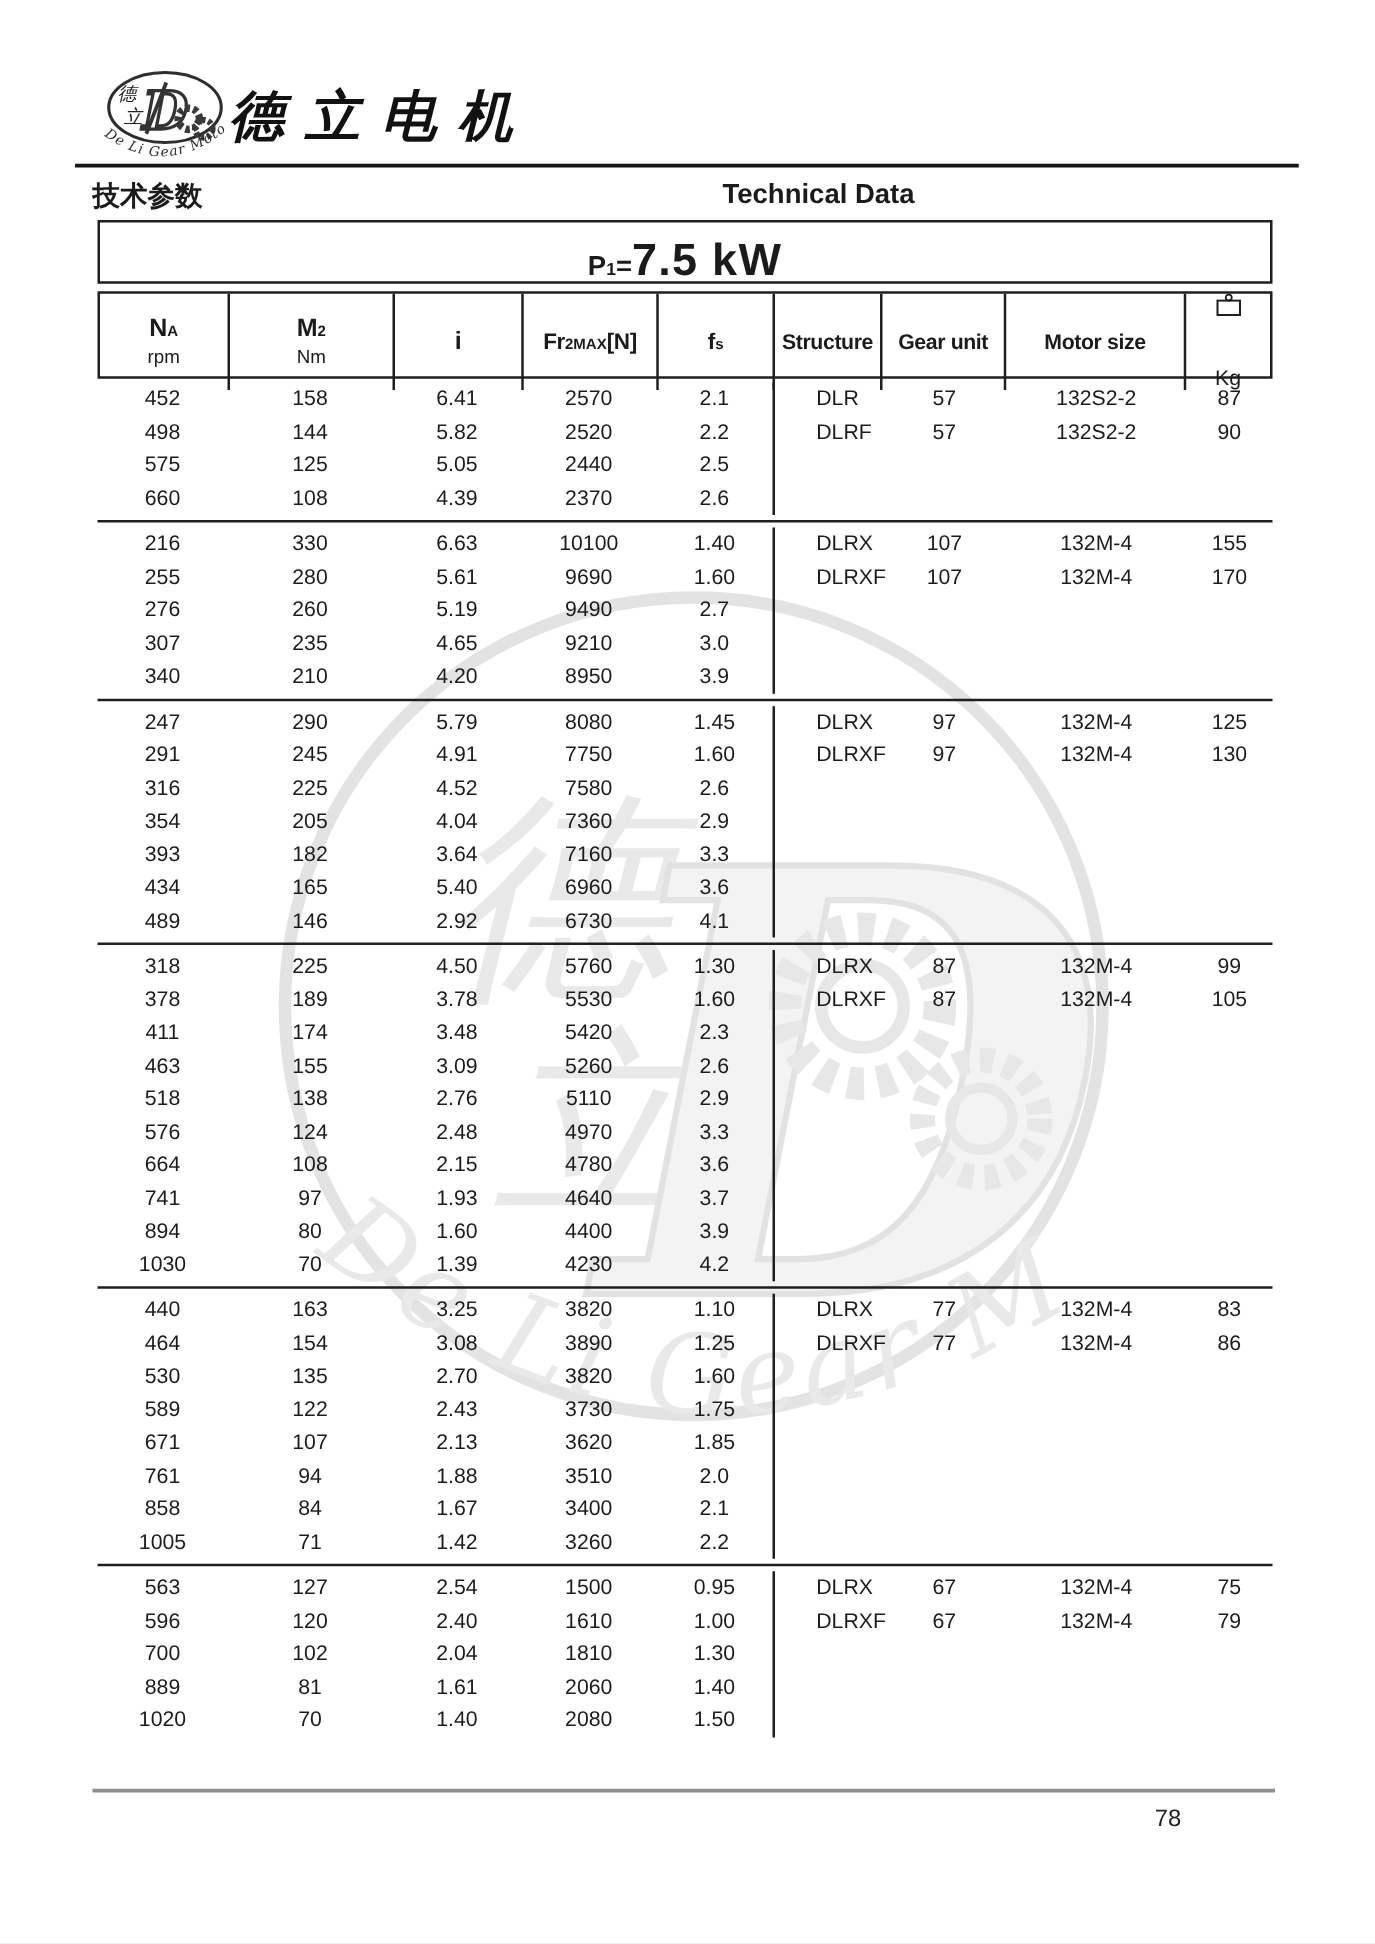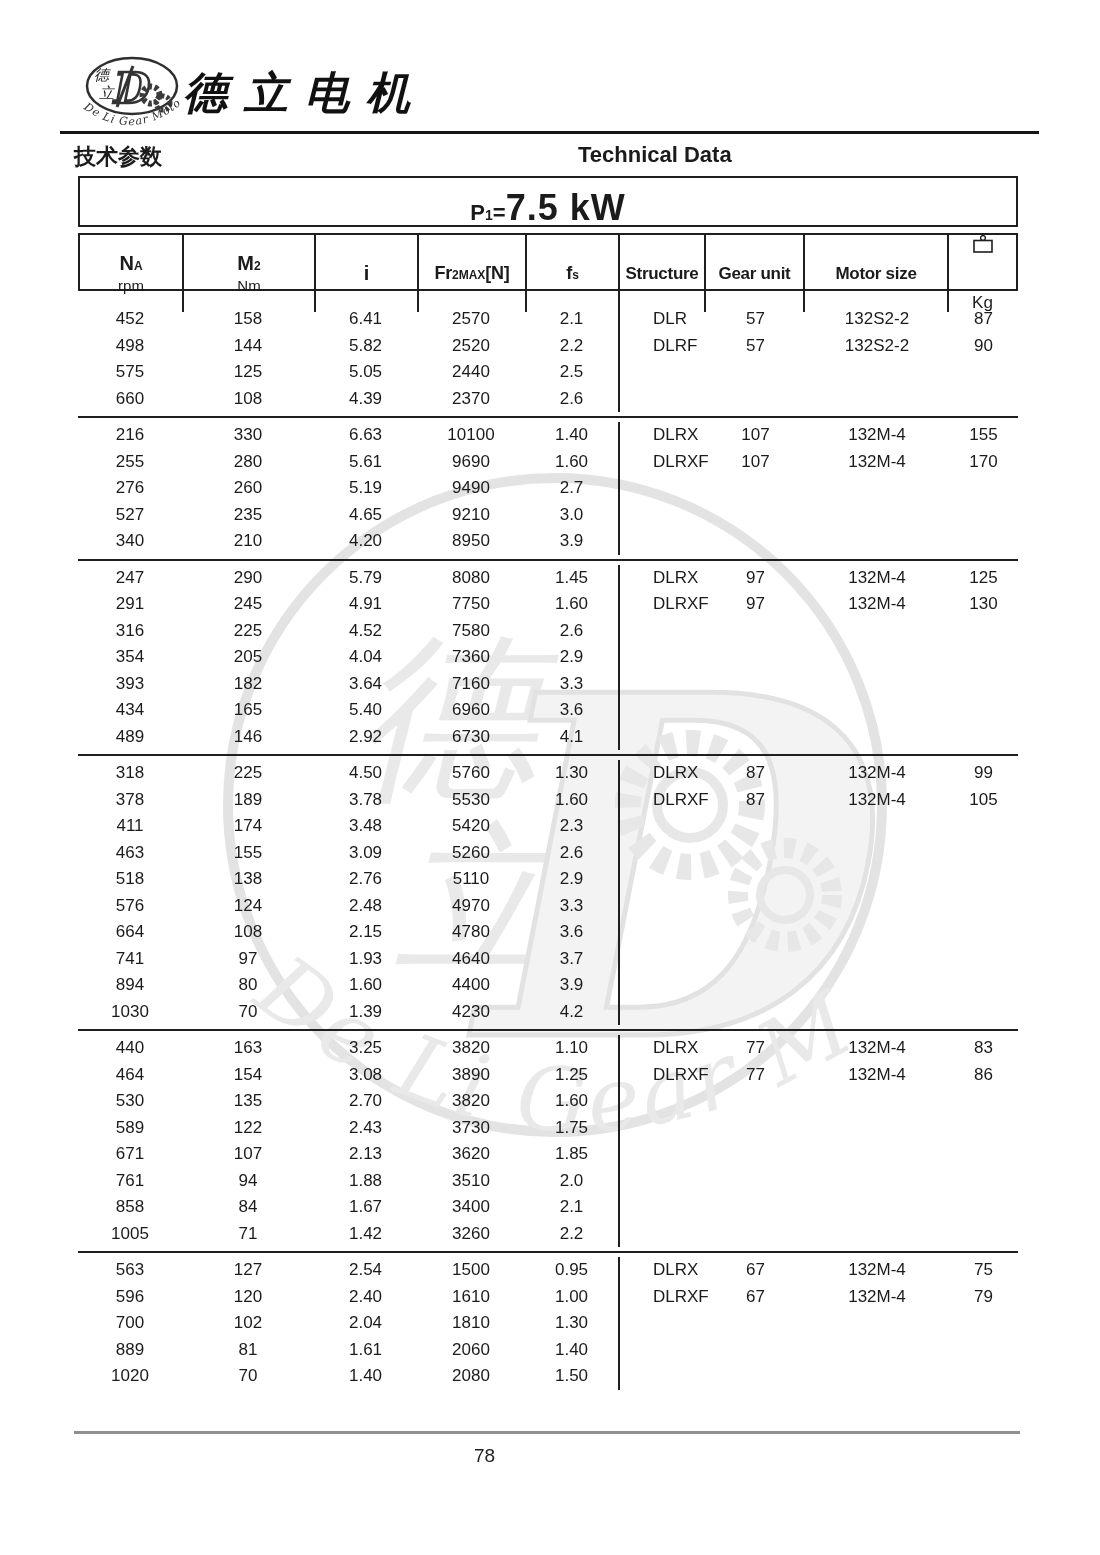--- a/index.html
+++ b/index.html
@@ -23,21 +23,21 @@
     position:absolute; left:78px; top:176px; width:940px; height:51px;
     border:2px solid #1f1f1f; box-sizing:border-box;
     display:flex; align-items:baseline; justify-content:center; padding-top:9px;
   }
   .title-box .p  { font-size:22px; font-weight:bold; }
   .title-box .p1 { font-size:14px; font-weight:bold; }
   .title-box .eq { font-size:22px; font-weight:bold; }
   .title-box .kw { font-size:36px; font-weight:bold; letter-spacing:1px; }
   
   .header-box {
-    position:absolute; left:78px; top:233px; width:940px; height:58px;
+    position:absolute; left:78px; top:233px; width:940px; height:70px;
     border:2px solid #1f1f1f; box-sizing:border-box;
     display:grid; grid-template-columns:104px 132px 103px 108px 93px 86px 99px 144px 1fr;
   }
   .hcell {
     border-right:2px solid #1f1f1f;
     display:flex; flex-direction:column; align-items:center; justify-content:center;
     line-height:1.05;
   }
   .hcell:last-child { border-right:none;gap:40px; }
   .h-main  { font-size:20px; font-weight:bold; }
@@ -56,21 +56,21 @@
     flex:1; border-left:2px solid #1f1f1f;
     display:flex; flex-direction:column; 
   }
   .srow { display:grid; grid-template-columns:86px 99px 144px 1fr; height:26.5px; align-items:center; font-size:17px; }
   .c-structure { text-align:left; padding-left:33px; }
   .c-gear, .c-motor, .c-kg { text-align:center; }
   
   .watermark { position:absolute; left:195px; top:455px; width:710px; height:720px; z-index:1; pointer-events:none; }
   
   .footer-rule { position:absolute; left:74px; top:1431px; width:946px; height:3px; background:#8f8f8f; }
-  .page-number { position:absolute; left:0; top:1445px; width:945px; text-align:center; font-size:19px; color:#222;padding-left:12px; }
+  .page-number { position:absolute; left:0; top:1445px; width:945px; text-align:right; font-size:19px; color:#222; }
 </style>
 </head>
 <body>
 
 <div class="page">
 
   <svg class="logo-svg" viewBox="0 0 125 88">
     <ellipse cx="62" cy="36" rx="45" ry="28" fill="none" stroke="#2e2e2e" stroke-width="2.5"></ellipse>
     <text x="24" y="30" font-size="15" font-family="DejaVu Serif, serif" font-style="italic" fill="#222">德</text>
     <text x="29" y="48" font-size="15" font-family="DejaVu Serif, serif" font-style="italic" fill="#222">立</text>
@@ -217,21 +217,21 @@
             <div class="dcell">1.60</div>
           </div>
           <div class="drow">
             <div class="dcell">276</div>
             <div class="dcell">260</div>
             <div class="dcell">5.19</div>
             <div class="dcell">9490</div>
             <div class="dcell">2.7</div>
           </div>
           <div class="drow">
-            <div class="dcell">527</div>
+            <div class="dcell">307</div>
             <div class="dcell">235</div>
             <div class="dcell">4.65</div>
             <div class="dcell">9210</div>
             <div class="dcell">3.0</div>
           </div>
           <div class="drow">
             <div class="dcell">340</div>
             <div class="dcell">210</div>
             <div class="dcell">4.20</div>
             <div class="dcell">8950</div>

